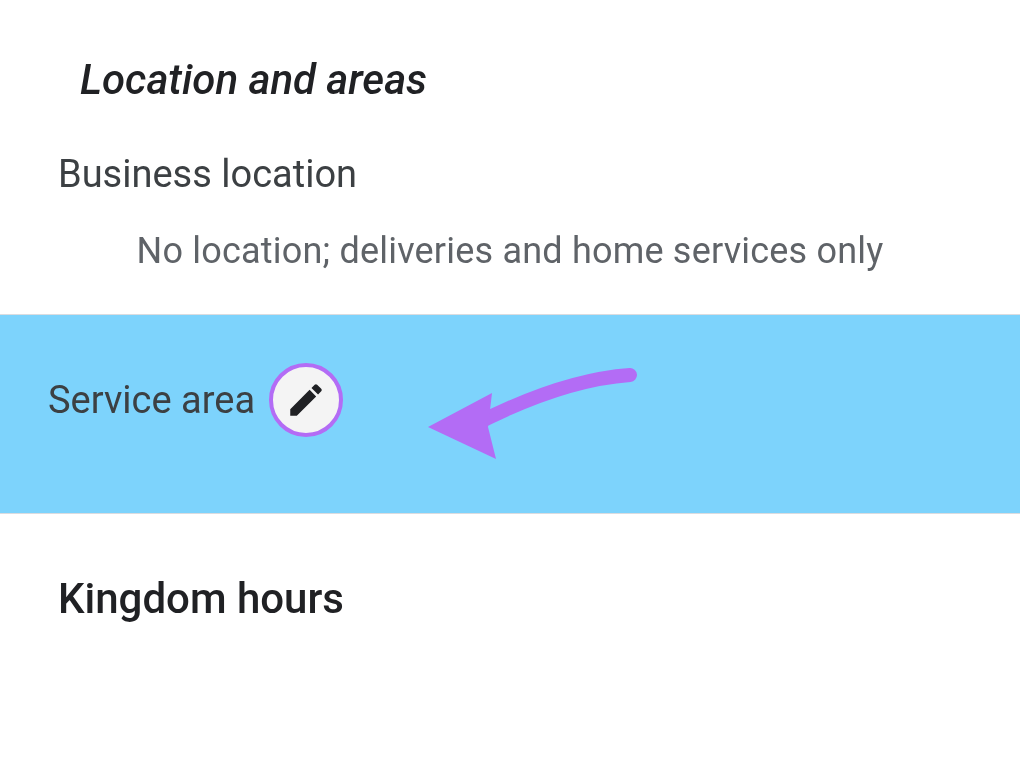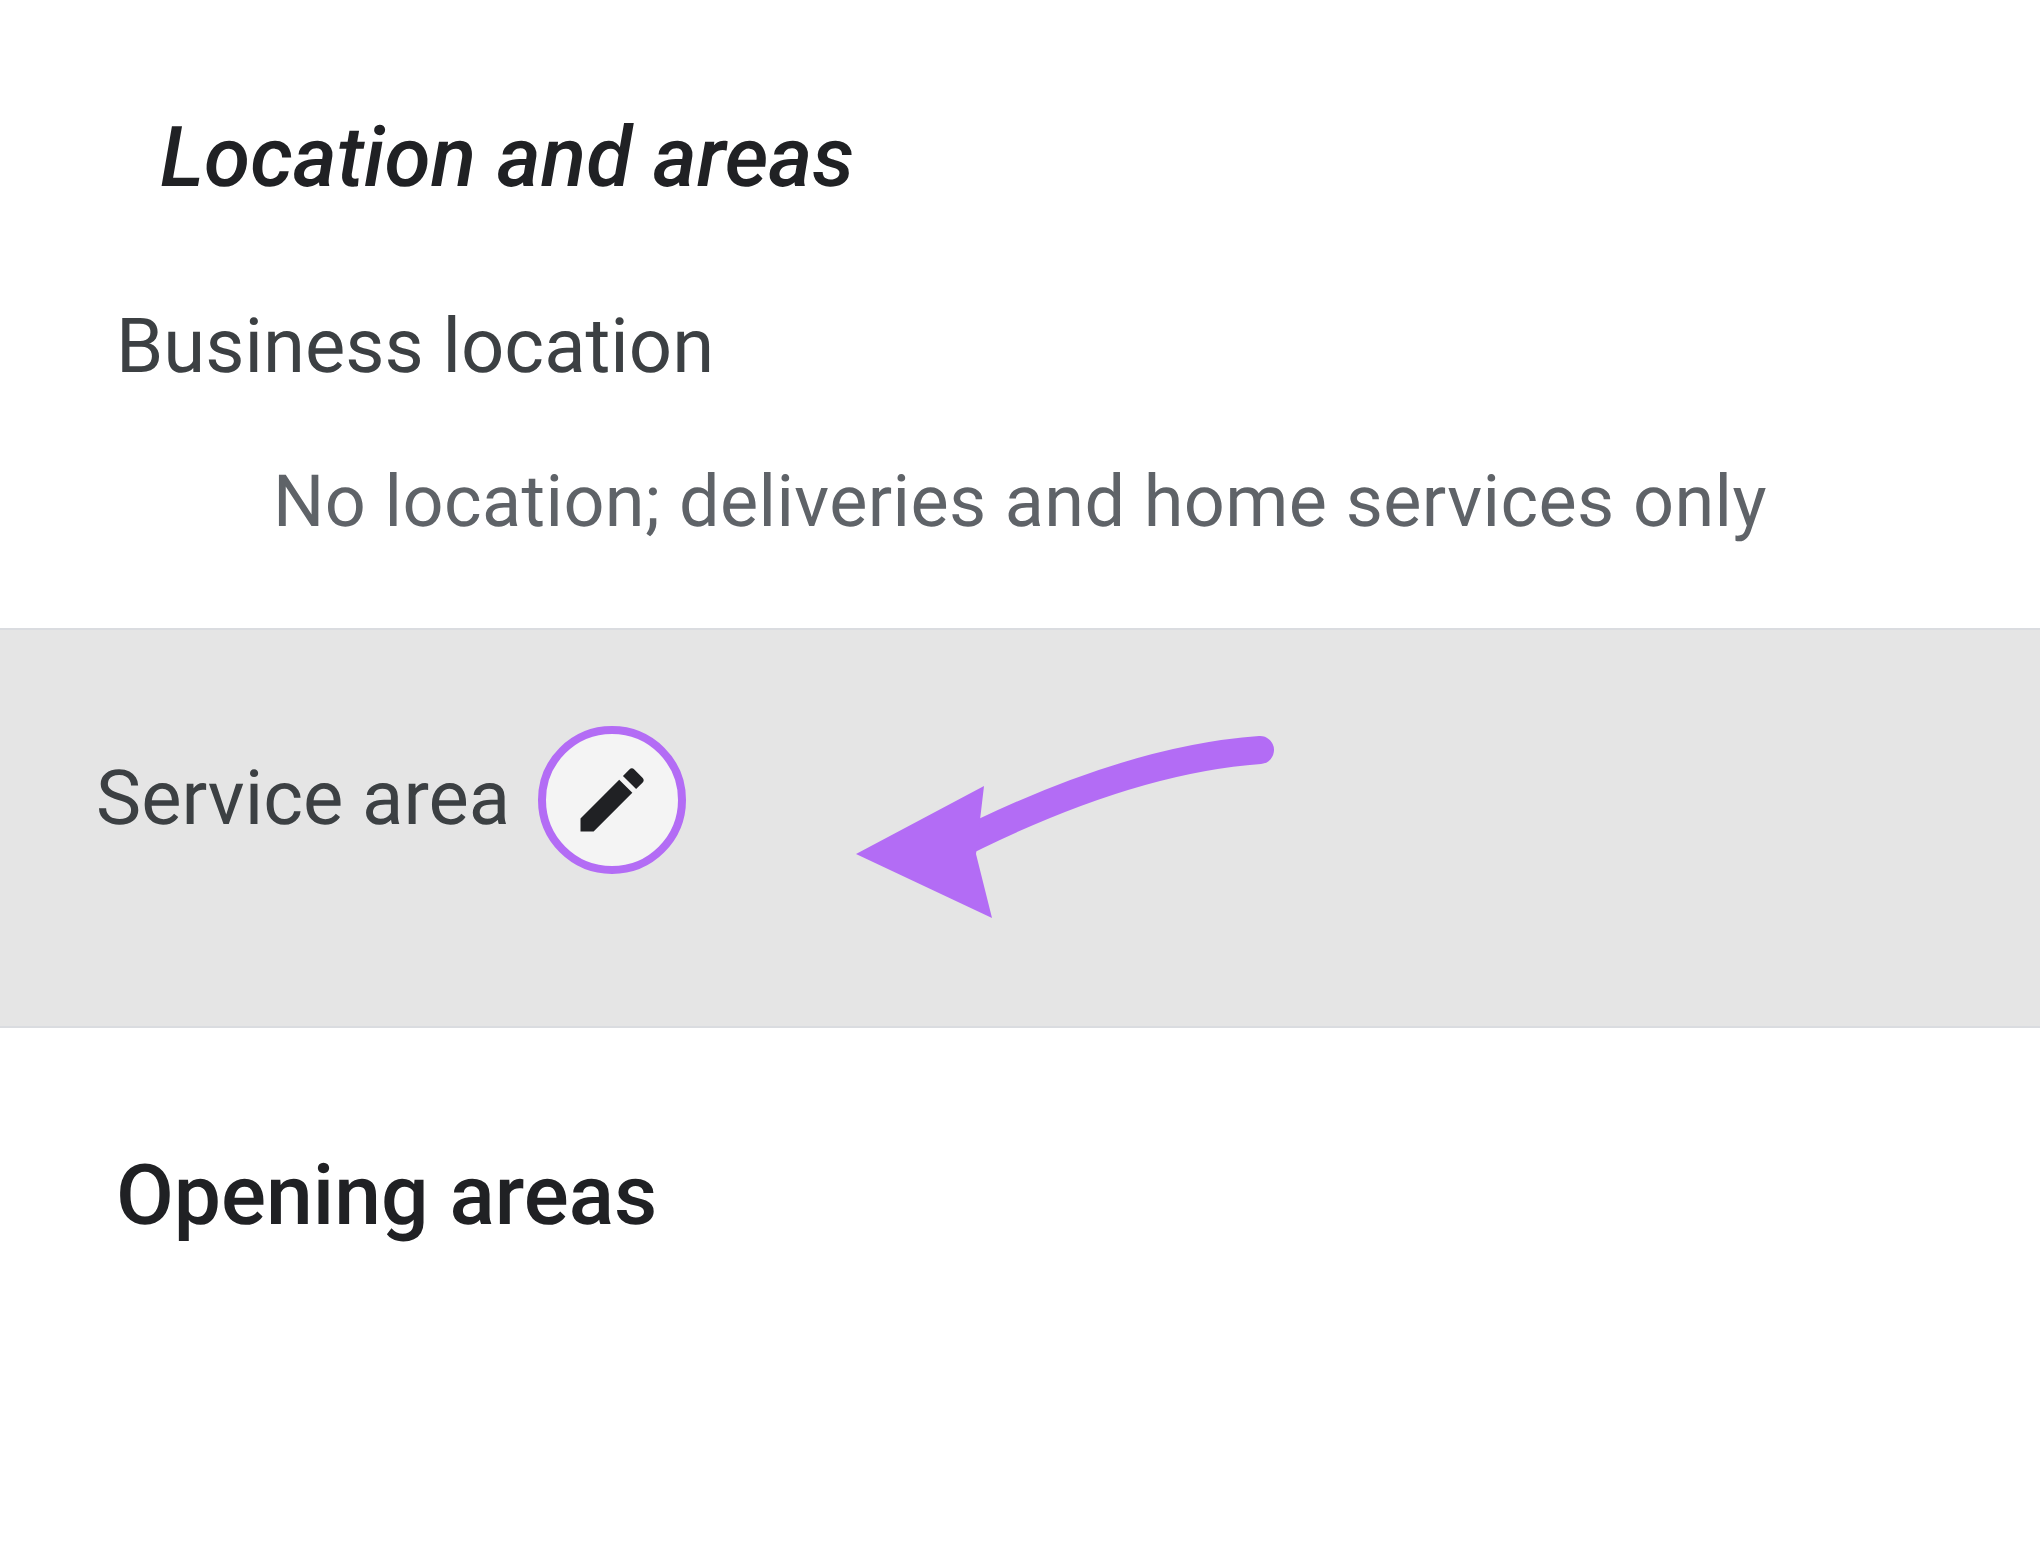--- a/index.html
+++ b/index.html
@@ -20,21 +20,21 @@
       font-weight: 500;
       color: #202124;
       padding: 55px 0 0 80px;
       font-style: italic;
     }
     .section {
       padding: 48px 58px 42px 58px;
       border-bottom: 1px solid #dadce0;
     }
     .section-hover {
-      background: #e5e5e5;
+      background: #7dd3fc;
       padding-left: 48px;
     }
     .section-title-row {
       display: flex;
       align-items: center;
       gap: 14px;
       margin-bottom: 34px;
     }
     .section-title {
       font-size: 38px;
@@ -115,16 +115,16 @@
 </div>
 
 <div class="arrow-annotation">
   <svg width="260" height="120" viewBox="0 0 260 120">
     <path d="M 220 10 Q 150 15 60 62" stroke="#b36cf5" stroke-width="14" fill="none" stroke-linecap="round"></path>
     <path d="M 18 62 L 82 28 L 78 62 L 86 94 Z" fill="#b36cf5"></path>
   </svg>
 </div>
 
 <div class="bottom-section">
-  <div class="bottom-title">Opening areas</div>
+  <div class="bottom-title">Kingdom hours</div>
 </div>
 
 <div class="fade-overlay"></div>
 
 </body></html>

